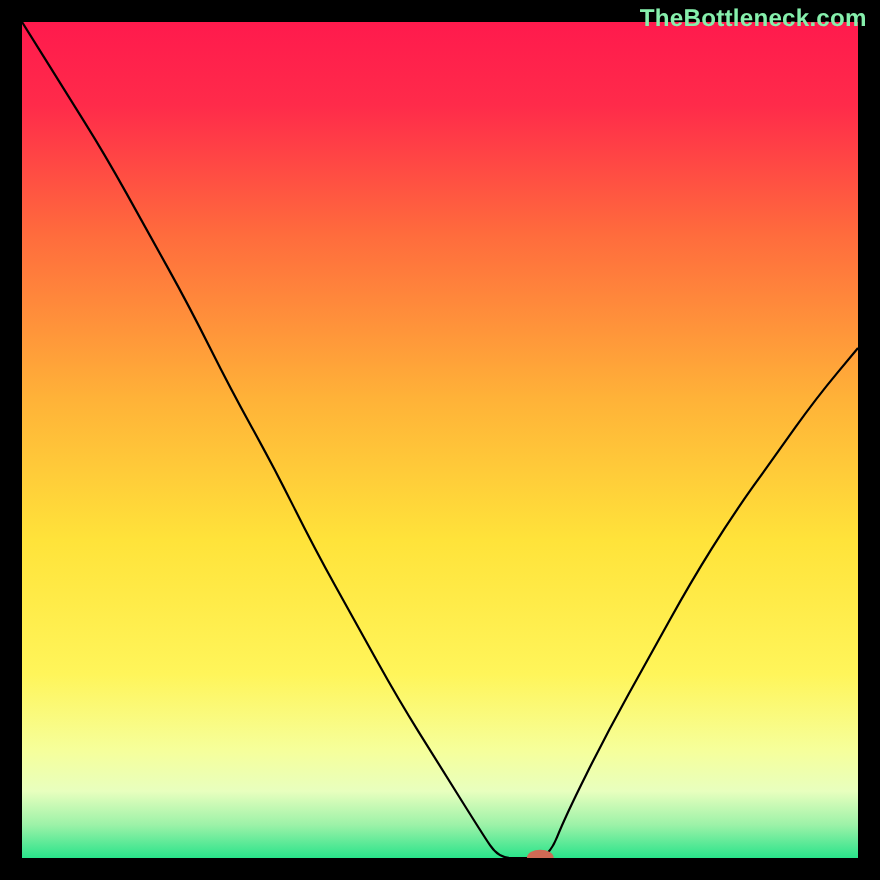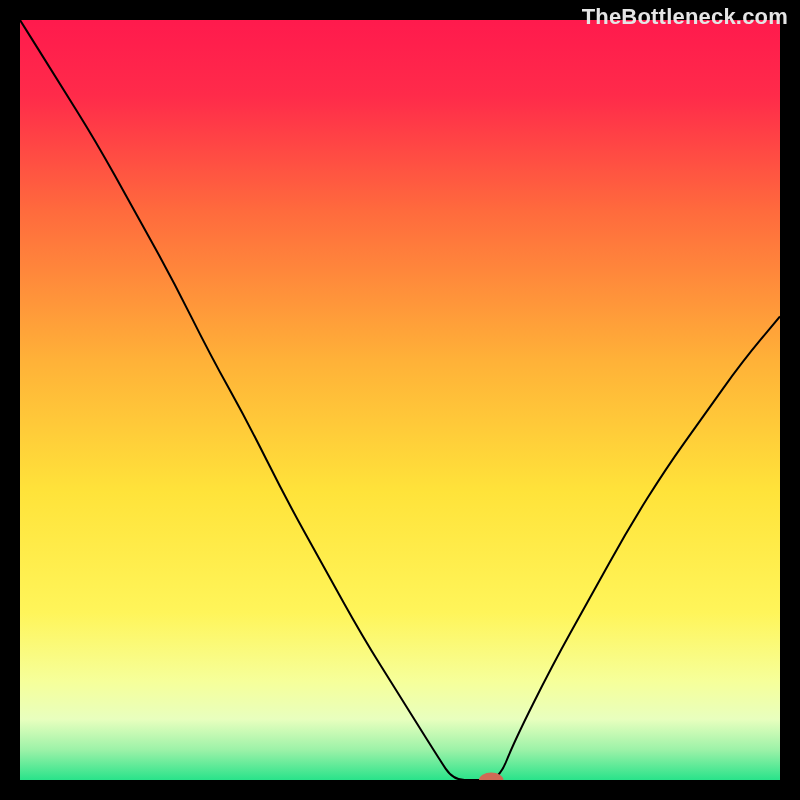--- a/index.html
+++ b/index.html
@@ -13,21 +13,21 @@
   }
   .stage {
     position: relative;
     width: 800px;
     height: 800px;
   }
   .watermark {
     position: absolute;
     top: 4px;
     right: 12px;
-    color: #e5e5e5;
+    color: #86efac;
     font-size: 22px;
     font-weight: 600;
     letter-spacing: 0.2px;
     z-index: 10;
     margin-left: 16px;
   }
   .plot {
     position: absolute;
     left: 20px;
     top: 20px;

